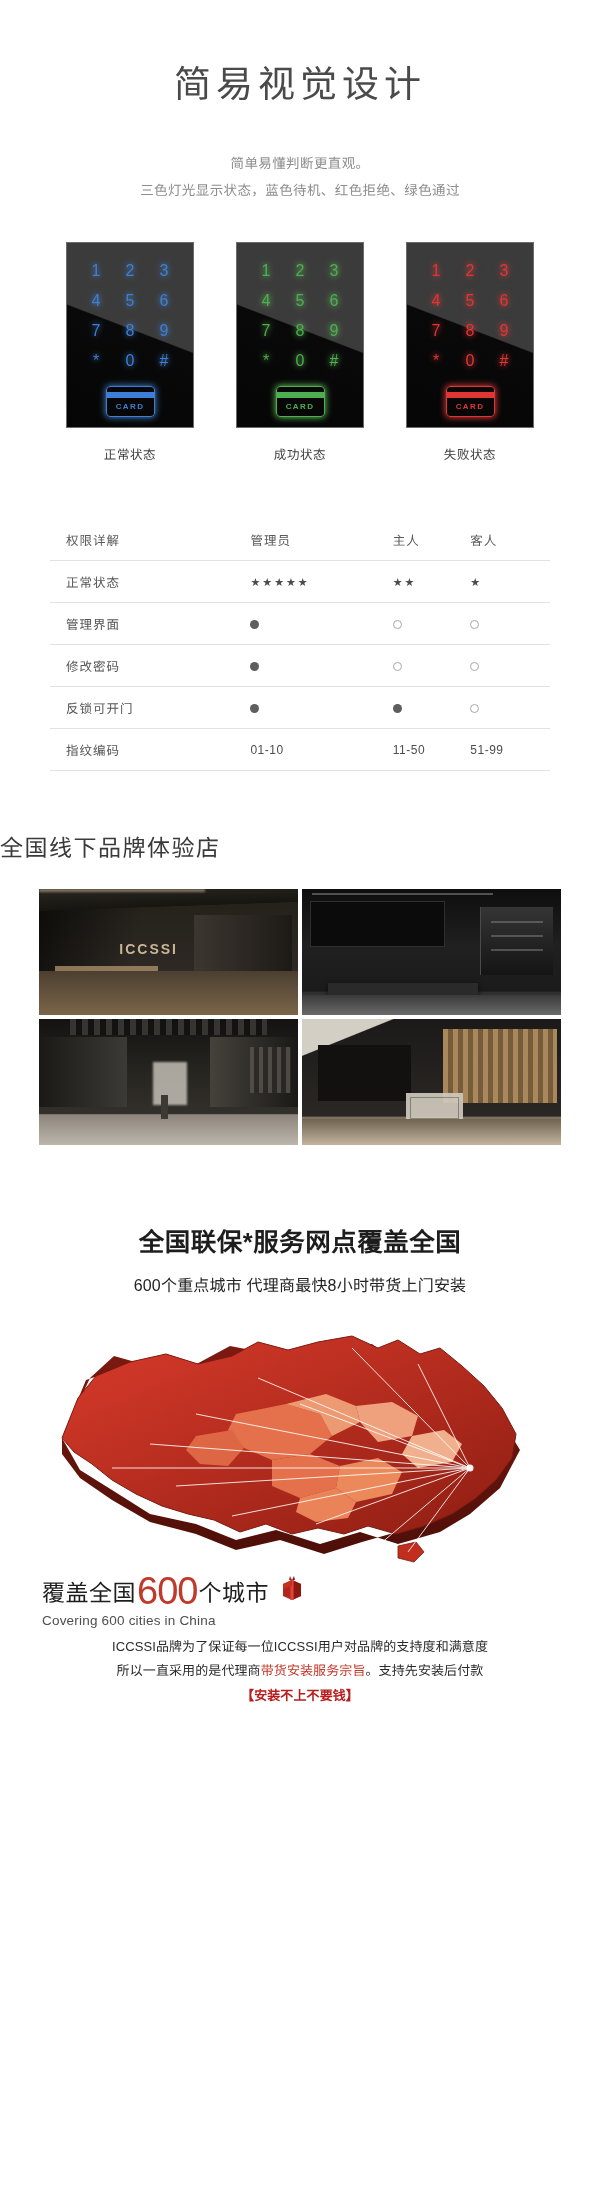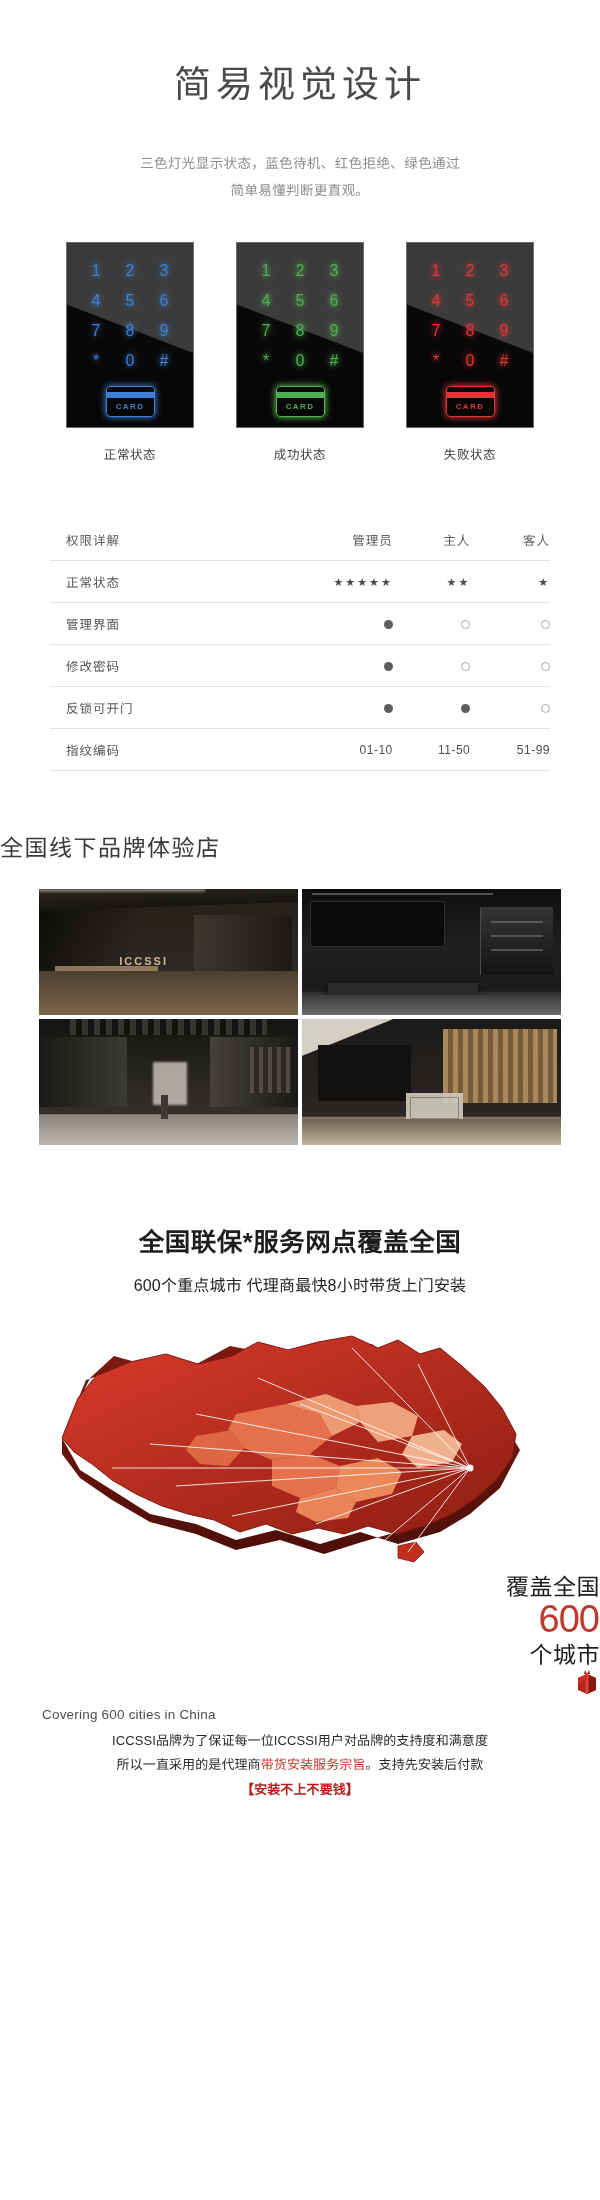--- a/index.html
+++ b/index.html
@@ -103,21 +103,21 @@
   
   .perm-table {
     margin: 56px auto 0 auto;
     width: 500px;
     border-collapse: collapse;
     font-size: 12.5px;
     color: #555;
   }
   .perm-table th, .perm-table td {
     padding: 11px 0;
-    text-align: right;
+    text-align: left;
     font-weight: 400;
     border-bottom: 1px solid #e2e2e2;
   }
   .perm-table thead th { color: #5a5a5a; letter-spacing: 1px; }
   .perm-table th:first-child, .perm-table td:first-child {
     text-align: left;
     padding-left: 16px;
     letter-spacing: 1px;
   }
   .perm-table tbody tr:last-child td { border-bottom: 1px solid #e2e2e2; }
@@ -154,21 +154,21 @@
     background: #232323;
   }
   
   .ph1 { background:
       linear-gradient(178deg, #2a2724 0%, #17150f 16%, transparent 16.5%),
       linear-gradient(100deg, rgba(0,0,0,.65) 0%, rgba(0,0,0,0) 38%),
       linear-gradient(0deg, #6d5a43 0%, #8a7054 14%, #3e342a 15%, #2d2823 38%, #232019 100%);
   }
   .ph1 .ceil { top:8px; left:18%; width:64%; height:3px; background:#e0cba7; opacity:.5; filter:blur(1px); }
   .ph1 .wall { position:absolute; top:26px; right:6px; width:38%; height:60px; background:linear-gradient(90deg,#3c3630,#1d1a16); }
-  .ph1 .brand { position:absolute; top:66px; left:31%; font-size:11px; color:#d9c6a4; letter-spacing:2px; opacity:.9; font-weight:700; }
+  .ph1 .brand { position:absolute; top:52px; left:31%; font-size:14px; color:#d9c6a4; letter-spacing:2px; opacity:.9; font-weight:700; }
   .ph1 .floor { position:absolute; bottom:0; left:0; right:0; height:44px; background:linear-gradient(0deg,#7b6548,#4b3f31); }
   .ph1 .bench { position:absolute; bottom:40px; left:6%; width:40%; height:9px; background:#a98f68; opacity:.8; }
 
   
   .ph2 { background:
       linear-gradient(0deg, #4a4a4a 0%, #2e2e2e 18%, #1b1b1b 19%, #202020 55%, #0e0e0e 100%);
   }
   .ph2 .slab { position:absolute; top:12px; left:8px; width:52%; height:46px; background:#0b0b0b; border:1px solid #2e2e2e; }
   .ph2 .lightline { position:absolute; top:4px; left:10px; width:70%; height:2px; background:#cfcfcf; opacity:.35; }
   .ph2 .cab { position:absolute; top:18px; right:8px; width:28%; height:68px; background:linear-gradient(180deg,#353535,#141414); border-left:1px solid #4a4a4a; }
@@ -217,29 +217,28 @@
     color: #242424;
     letter-spacing: 0.2px;
   }
 
   
   .map-wrap { position: relative; width: 600px; height: 250px; margin-top: 22px; }
   .map-wrap svg { display: block; }
 
   
   .cover-line {
-    margin-top: 0;
+    margin-top: 6px;
     padding-left: 42px;
     display: flex;
     align-items: flex-end;
     font-size: 23px;
     color: #1d1d1d;
     font-weight: 500;
     letter-spacing: 0.5px;
-    flex-direction: column;
   }
   .cover-line .big600 {
     font-size: 38px;
     color: #c0392b;
     font-weight: 400;
     line-height: .9;
     margin: 0 1px;
     letter-spacing: -1px;
   }
   .cover-line .gift { margin-left: 10px; position: relative; top: -2px; }
@@ -260,22 +259,22 @@
   }
   .red { color: #c0392b; }
   .red-em { color: #b81c1c; font-weight: 700; }
 </style>
 </head>
 <body>
 
 <div class="sec-title-wrap">
   <h1 class="main-title">简易视觉设计</h1>
   <div class="sub-desc">
+    <div>简单易懂判断更直观。</div>
     <div>三色灯光显示状态，蓝色待机、红色拒绝、绿色通过</div>
-    <div>简单易懂判断更直观。</div>
   </div>
 </div>
 
 <div class="keypads">
 
   <div class="kp-col">
     <div class="kp-panel">
       <div class="kp-keys" id="keys0" style="color: rgb(61, 127, 214); text-shadow: rgb(74, 144, 226) 0px 0px 6px;">
           <span>1</span>
           <span>2</span>

